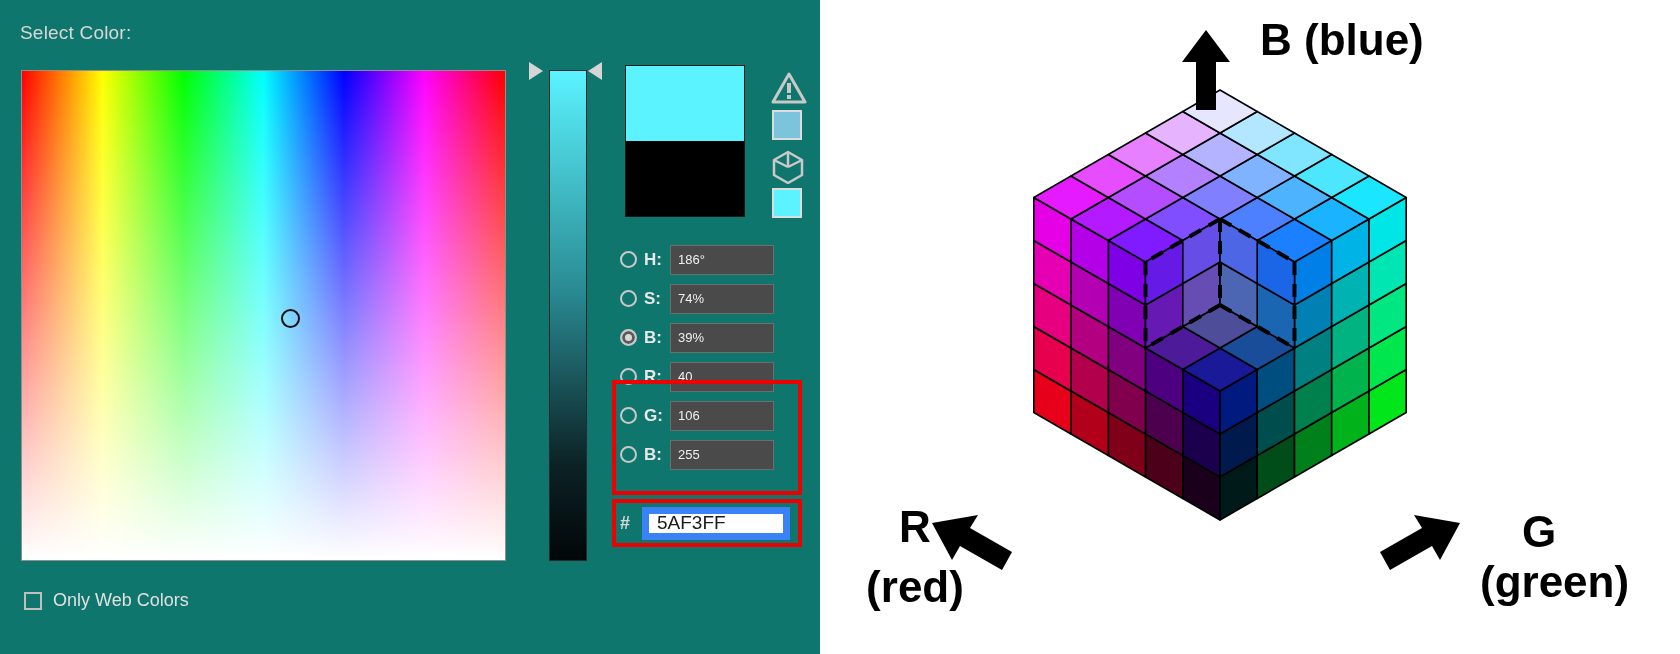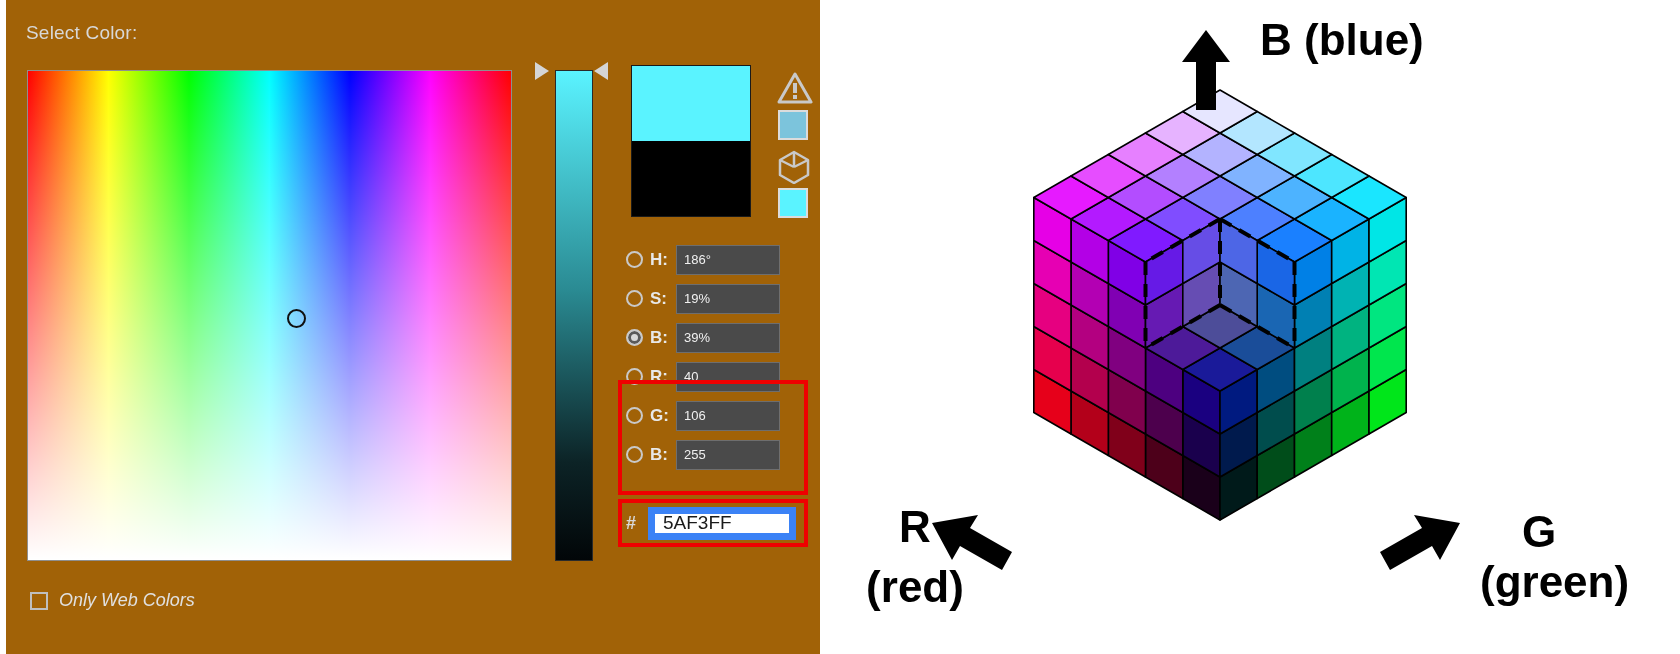--- a/index.html
+++ b/index.html
@@ -8,22 +8,21 @@
     background: #ffffff;
     font-family: "Liberation Sans", sans-serif;
     overflow: hidden;
   }
   #root { position: relative; width: 1680px; height: 654px; background: #ffffff; }
 
   
   #picker-dialog {
     position: absolute; left: 0; top: 0;
     width: 820px; height: 654px;
-    background: #a16207;
-    margin-left: 6px;
+    background: #0f766e;
   }
   #dialog-title {
     position: absolute; left: 20px; top: 22px;
     font-size: 19px; color: #d8d8d8; letter-spacing: .2px;
   }
 
   
   #sv-field {
     position: absolute; left: 21px; top: 70px;
     width: 485px; height: 491px;
@@ -130,21 +129,21 @@
   #hex-input {
     background: #ffffff; border: 7px solid #3b82f6;
     color: #1a1a1a; font-size: 19px;
     height: 33px; width: 148px;
     display: flex; align-items: center; padding-left: 8px;
   }
 
   
   #webcolors-row {
     position: absolute; left: 24px; top: 590px;
-    display: flex; align-items: center; font-style: italic;
+    display: flex; align-items: center;
   }
   #webcolors-checkbox {
     width: 18px; height: 18px;
     border: 2px solid #bfbfbf; background: transparent;
     margin-right: 11px;
   }
   #webcolors-label { color: #e0e0e0; font-size: 18px; }
 
   
   #cube-diagram {
@@ -210,21 +209,21 @@
 
     <div id="fields">
       <div class="field-row">
         <span class="radio"></span>
         <span class="field-label">H:</span>
         <span class="field-input">186°</span>
       </div>
       <div class="field-row">
         <span class="radio"></span>
         <span class="field-label">S:</span>
-        <span class="field-input">19%</span>
+        <span class="field-input">74%</span>
       </div>
       <div class="field-row">
         <span class="radio selected"></span>
         <span class="field-label">B:</span>
         <span class="field-input">39%</span>
       </div>
       <div class="field-row">
         <span class="radio"></span>
         <span class="field-label">R:</span>
         <span class="field-input">40</span>

